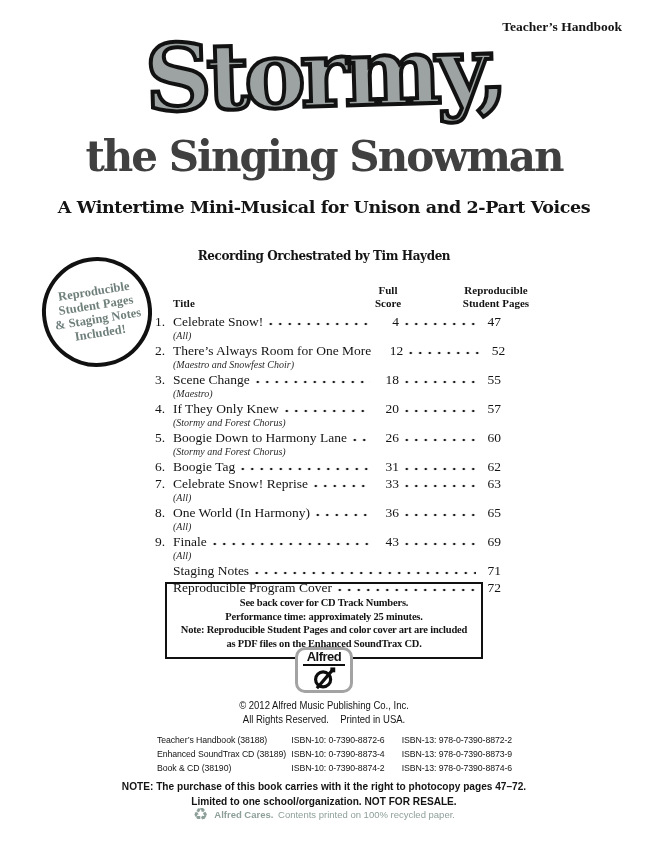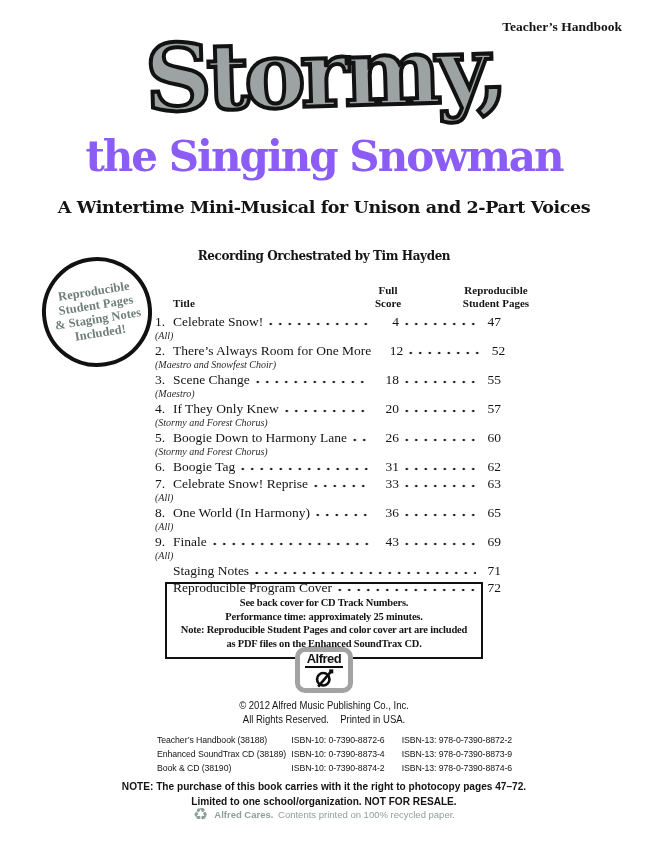--- a/index.html
+++ b/index.html
@@ -16,21 +16,21 @@
   .corner-label{position:absolute;top:19px;right:26px;font-weight:bold;font-size:13.5px;font-family:"Liberation Serif",serif;margin-left:20px;}
 
   .big-title{
     position:absolute;top:26px;left:0;right:0;text-align:center;
     font-family:"DejaVu Serif",serif;font-weight:bold;font-size:92px;line-height:1.05;
     letter-spacing:-5px;color:var(--title-fill);
     -webkit-text-stroke:4px #121212;transform:rotate(-1.6deg);
   }
   .sub-title{
     position:absolute;top:132px;left:0;right:0;text-align:center;
-    font-family:"DejaVu Serif",serif;font-weight:bold;font-size:42px;letter-spacing:-2px;color:#8b5cf6;
+    font-family:"DejaVu Serif",serif;font-weight:bold;font-size:42px;letter-spacing:-2px;color:#404040;
   }
   .tagline{position:absolute;top:197px;left:0;right:0;text-align:center;font-family:"DejaVu Serif",serif;font-weight:bold;font-size:17.5px;letter-spacing:-0.4px;}
   .byline{position:absolute;top:221px;left:0;right:0;text-align:center;font-family:"DejaVu Serif",serif;font-weight:bold;font-size:21px;letter-spacing:-0.6px;}
   .orch{position:absolute;top:249px;left:0;right:0;text-align:center;font-family:"DejaVu Serif",serif;font-weight:bold;font-size:12px;letter-spacing:-0.4px;}
 
   .badge{
     position:absolute;left:42px;top:257px;width:110px;height:110px;border:4px solid #111;border-radius:50%;
     display:flex;flex-direction:column;align-items:center;justify-content:center;
     transform:rotate(-9deg);color:var(--badge-text);text-align:center;
     font-family:"Liberation Serif",serif;font-size:12.5px;line-height:1.14;font-weight:600;
@@ -48,32 +48,32 @@
   .toc-title{white-space:nowrap;}
   .leader{
     height:13px;margin:0 3px;
     background-image:radial-gradient(circle,#1c1c1c 1.15px,transparent 1.6px);
     background-repeat:repeat-x;background-position:left bottom 3px;background-size:9.5px 4px;
   }
   .grow{flex:1 1 4px;}
   .leader2{flex:0 0 74px;}
   .toc-score{flex:0 0 26px;text-align:right;}
   .toc-page{flex:0 0 22px;text-align:right;}
-  .toc-sub{font-style:italic;font-size:10px;line-height:11px;margin-top:1px;margin-bottom:2px;color:#2a2a2a;}
+  .toc-sub{margin-left:18px;font-style:italic;font-size:10px;line-height:11px;margin-top:1px;margin-bottom:2px;color:#2a2a2a;}
 
   .info-box{
     position:absolute;top:582px;left:50%;transform:translateX(-50%);
     width:318px;border:2px solid #111;padding:12px 4px 6px;
     text-align:center;font-weight:bold;font-size:10.5px;line-height:1.3;letter-spacing:-0.2px;
     font-family:"Liberation Serif",serif;
   }
 
   .logo{
     position:absolute;top:647px;left:50%;transform:translateX(-50%);
-    width:58px;height:46px;border:5px solid #a3a3a3;border-radius:10px;
+    width:58px;height:46px;border:3px solid #a3a3a3;border-radius:10px;
     display:flex;flex-direction:column;align-items:center;background:#fff;
   }
   .logo-word{font-family:"Liberation Sans",sans-serif;font-weight:bold;font-size:13px;letter-spacing:-0.5px;line-height:14px;border-bottom:2px solid #0d0d0d;width:80%;text-align:center;}
   .logo-glyph{margin-top:1px;}
 
   .copyright{position:absolute;top:699px;left:0;right:0;text-align:center;font-family:"Liberation Sans",sans-serif;font-size:10px;line-height:1.4;transform:scaleX(0.95);}
   .copyright .gap{display:inline-block;width:12px;}
 
   .isbn{
     position:absolute;left:157px;top:733px;display:grid;grid-template-columns:146px 120px auto;

